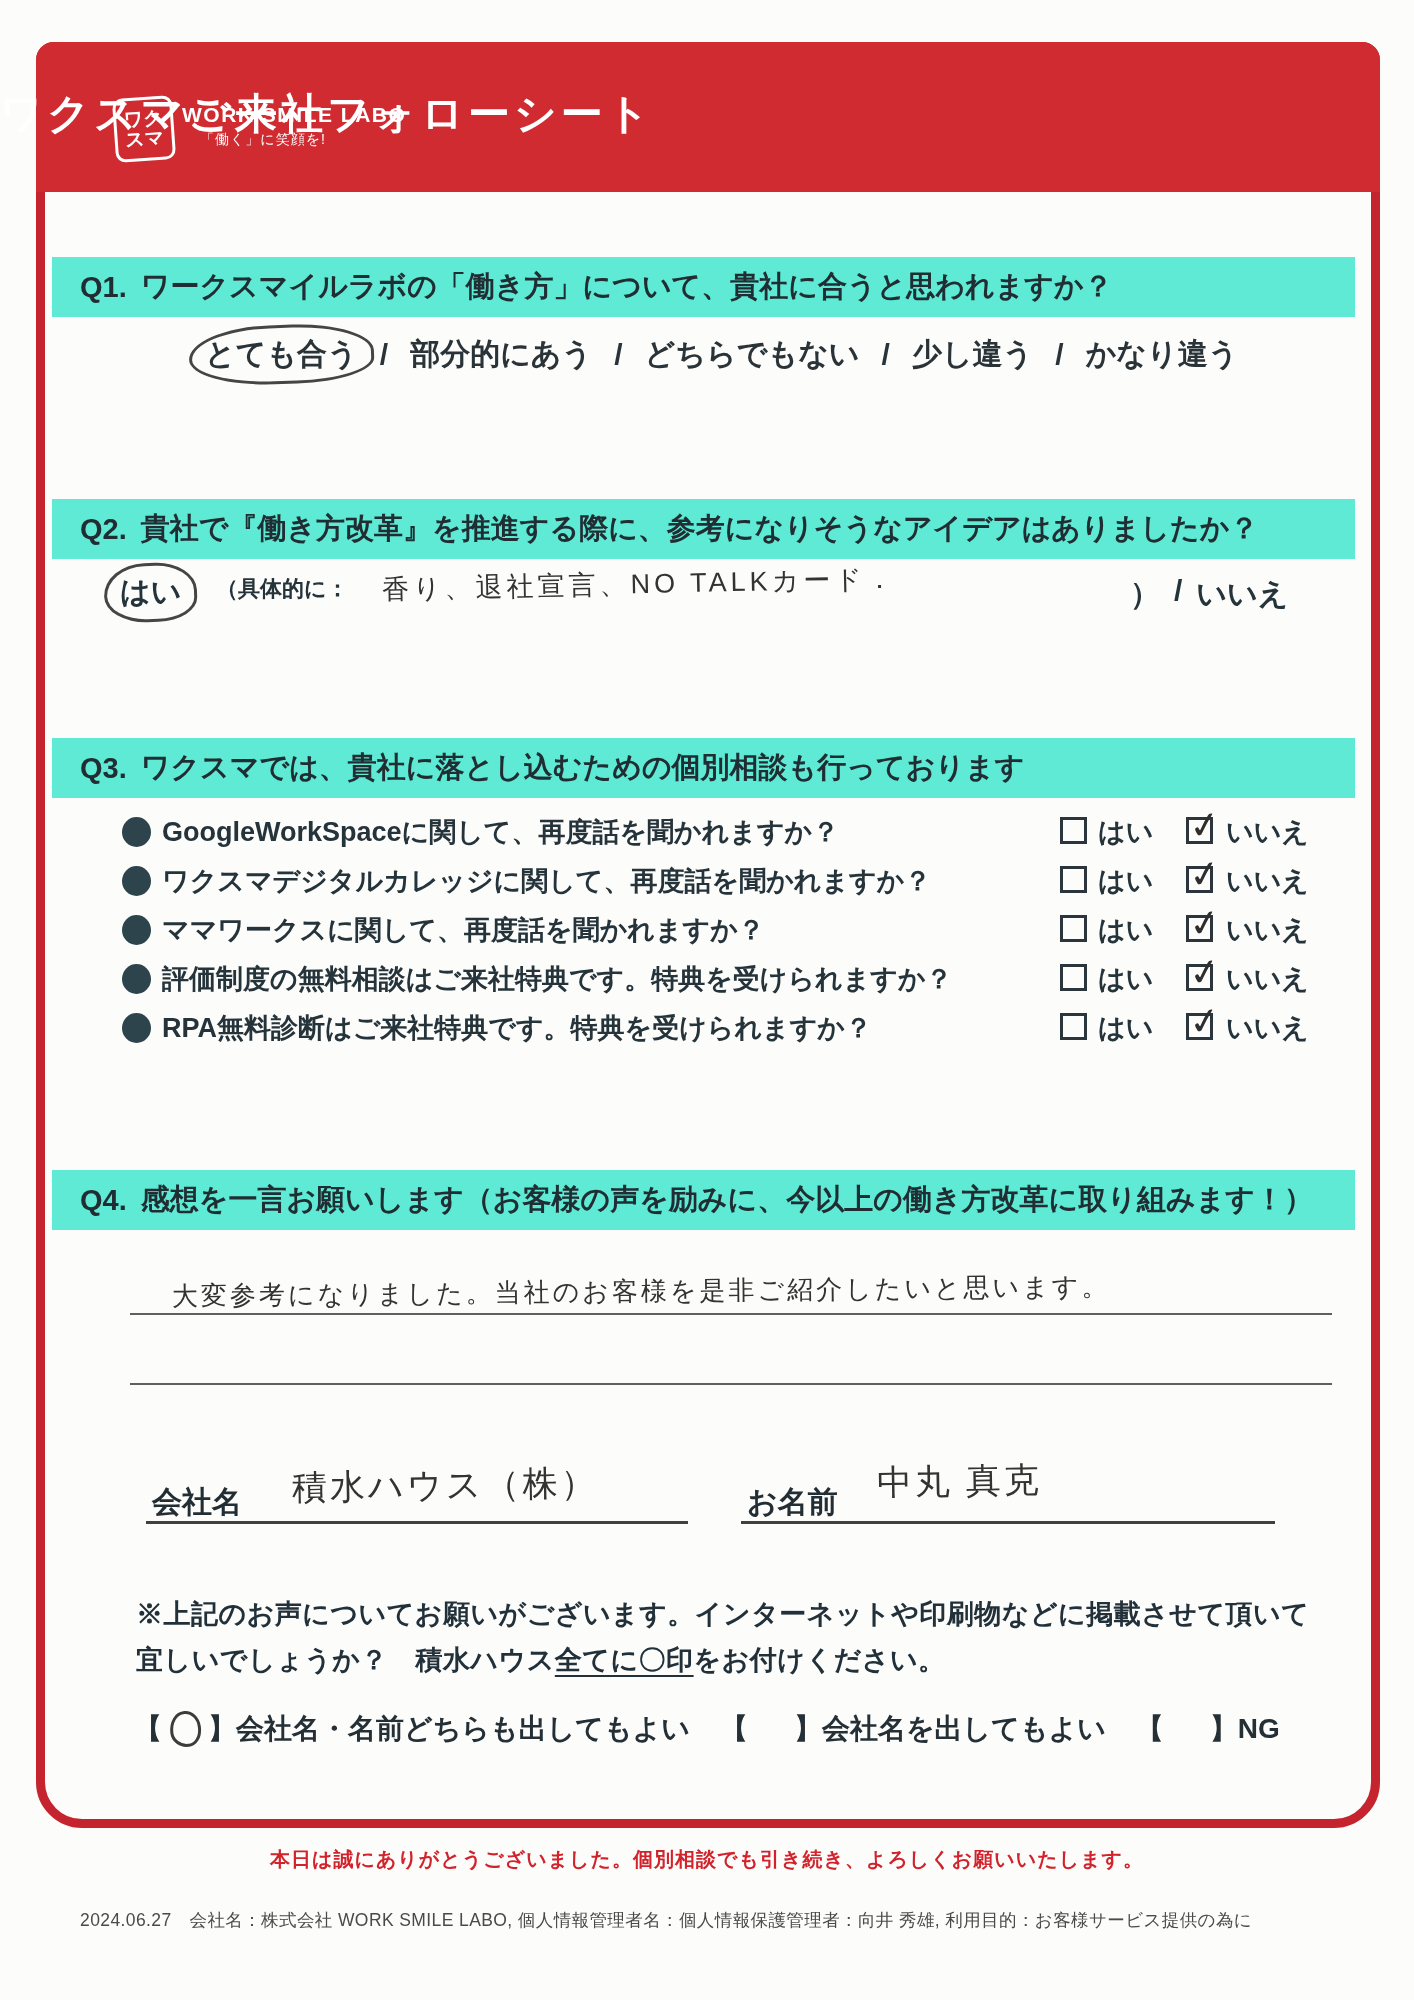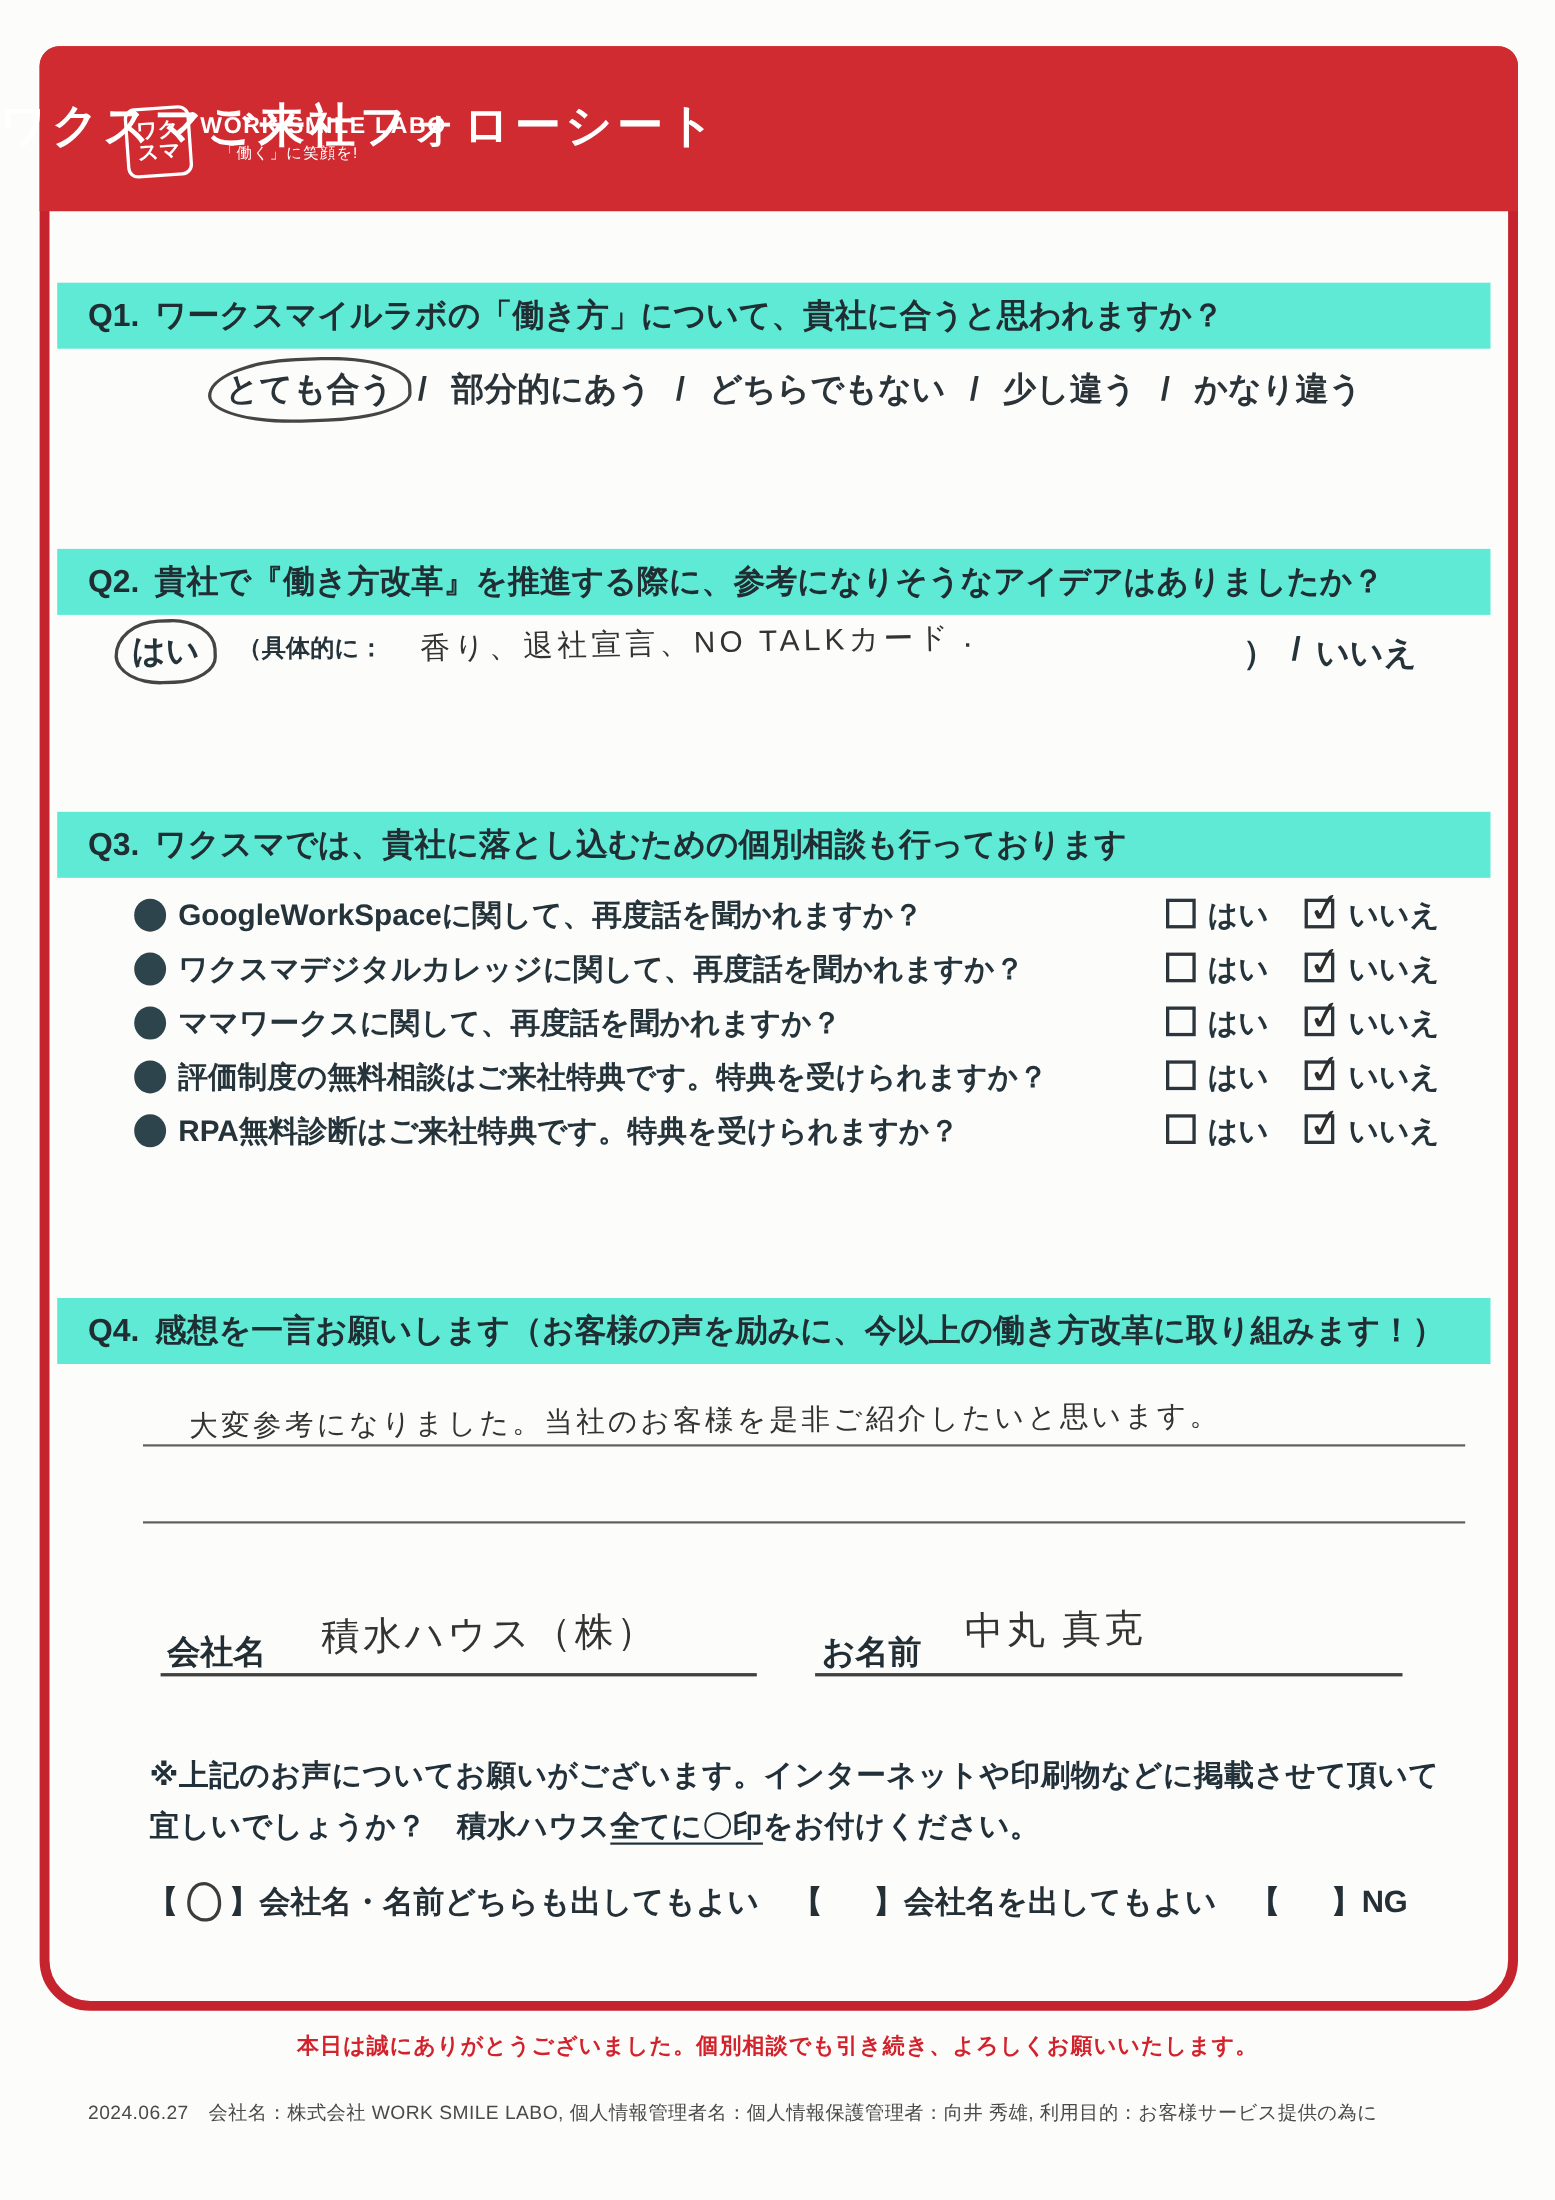--- a/index.html
+++ b/index.html
@@ -49,21 +49,21 @@
   .check::after{content:"✓";}
   
   .q4-hand{position:absolute;left:172px;top:1274px;font-size:26px;letter-spacing:3px;
            transform:rotate(-0.6deg);color:#333;}
   .uline{position:absolute;height:2px;background:#5f5f5f;}
   .uline3{position:absolute;height:3px;background:#404040;}
   
   .sig-label{position:absolute;font-size:30px;font-weight:bold;color:#222e34;}
   .sig-hand{position:absolute;font-size:35px;letter-spacing:3px;color:#333;transform:rotate(-1deg);}
   
-  .note-line{position:absolute;left:136px;font-size:27px;font-weight:bold;color:#22303a;letter-spacing:0.5px;}
+  .note-line{position:absolute;left:136px;font-size:27px;font-weight:bold;color:#22303a;letter-spacing:0.5px;font-family:Liberation Serif, serif;}
   .u-span{text-decoration:underline;text-underline-offset:6px;}
   .consent{position:absolute;left:134px;top:1710px;display:flex;align-items:center;font-size:28px;
            font-weight:bold;color:#242f36;}
   .bracket-gap{display:inline-flex;width:46px;justify-content:center;align-items:center;}
   .hand-circle{width:25px;height:30px;border:3px solid #3c3c3c;
                border-radius:50% 50% 45% 55%/58% 50% 50% 45%;transform:rotate(-6deg);}
   .group-gap{width:30px;}
   
   .thanks{position:absolute;left:0;right:0;top:1846px;text-align:center;font-size:20px;font-weight:bold;
           color:#d2232c;letter-spacing:1px;}
@@ -173,21 +173,21 @@
     <span class="bullet"></span>
     <span class="q3-text">RPA無料診断はご来社特典です。特典を受けられますか？</span>
     <span class="cbx yes"></span>
     <span class="cbx-label yes">はい</span>
     <span class="cbx no">
         <span class="check"></span>
       </span>
     <span class="cbx-label no">いいえ</span>
   </div>
 
-  <div class="qband" style="top:1170px;margin-top:10px;">
+  <div class="qband" style="top:1170px;">
     <span class="qlabel">Q4.</span>
     <span>感想を一言お願いします（お客様の声を励みに、今以上の働き方改革に取り組みます！）</span>
   </div>
   <div class="q4-hand handwrite">大変参考になりました。当社のお客様を是非ご紹介したいと思います。</div>
   <div class="uline" style="left:130px;top:1313px;width:1202px;"></div>
   <div class="uline" style="left:130px;top:1383px;width:1202px;"></div>
 
   <div class="sig-label" style="left:152px;top:1482px;">会社名</div>
   <div class="sig-hand" style="left:292px;top:1462px;">積水ハウス（株）</div>
   <div class="uline3" style="left:146px;top:1521px;width:542px;"></div>

